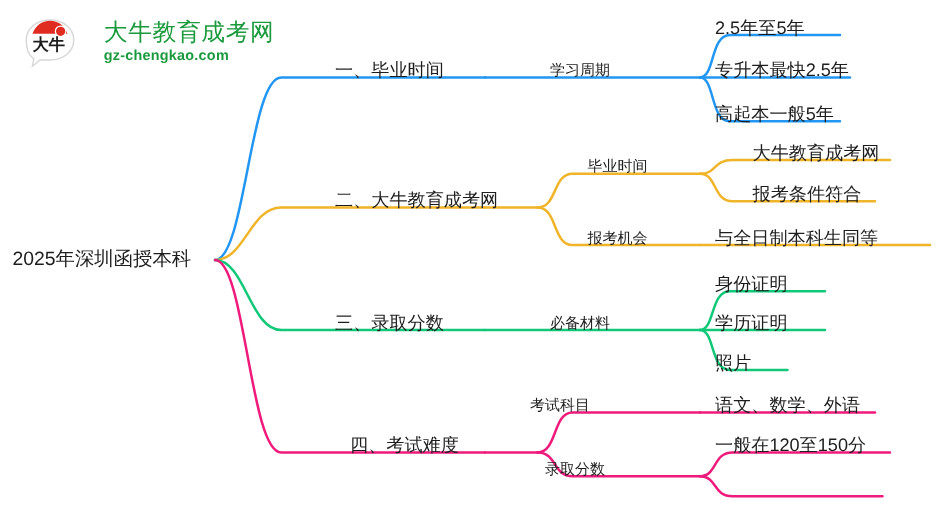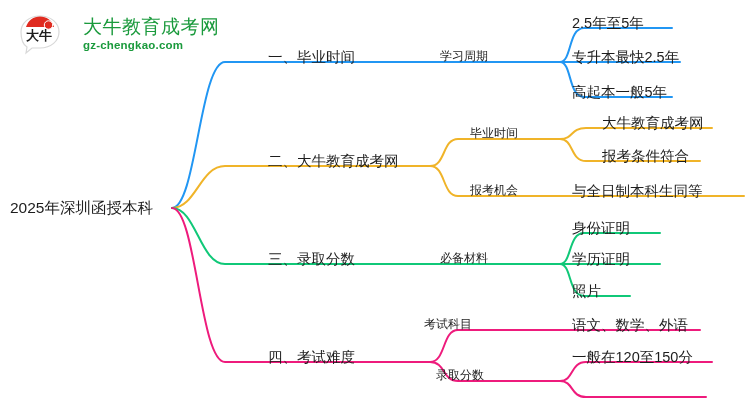--- a/index.html
+++ b/index.html
@@ -161,19 +161,19 @@
   <div class="node-label node-l3" style="left:602px; top:116px;">大牛教育成考网</div>
   <div class="node-label node-l3" style="left:602px; top:149px;">报考条件符合</div>
   <div class="node-label node-l3" style="left:572px; top:184px;">与全日制本科生同等</div>
 
   <div class="node-label node-l1" style="left:268px; top:252px;">三、录取分数</div>
   <div class="node-label node-l2" style="left:440px; top:252px;">必备材料</div>
   <div class="node-label node-l3" style="left:572px; top:221px;">身份证明</div>
   <div class="node-label node-l3" style="left:572px; top:252px;">学历证明</div>
   <div class="node-label node-l3" style="left:572px; top:284px;">照片</div>
 
-  <div class="node-label node-l1" style="left:268px; top:350px;">四、考试难度</div>
+  <div class="node-label node-l1" style="left:280px; top:350px;">四、考试难度</div>
   <div class="node-label node-l2" style="left:424px; top:318px;">考试科目</div>
   <div class="node-label node-l2" style="left:436px; top:369px;">录取分数</div>
   <div class="node-label node-l3" style="left:572px; top:318px;">语文、数学、外语</div>
   <div class="node-label node-l3" style="left:572px; top:350px;">一般在120至150分</div>
 
 </div>
 
 </body></html>

